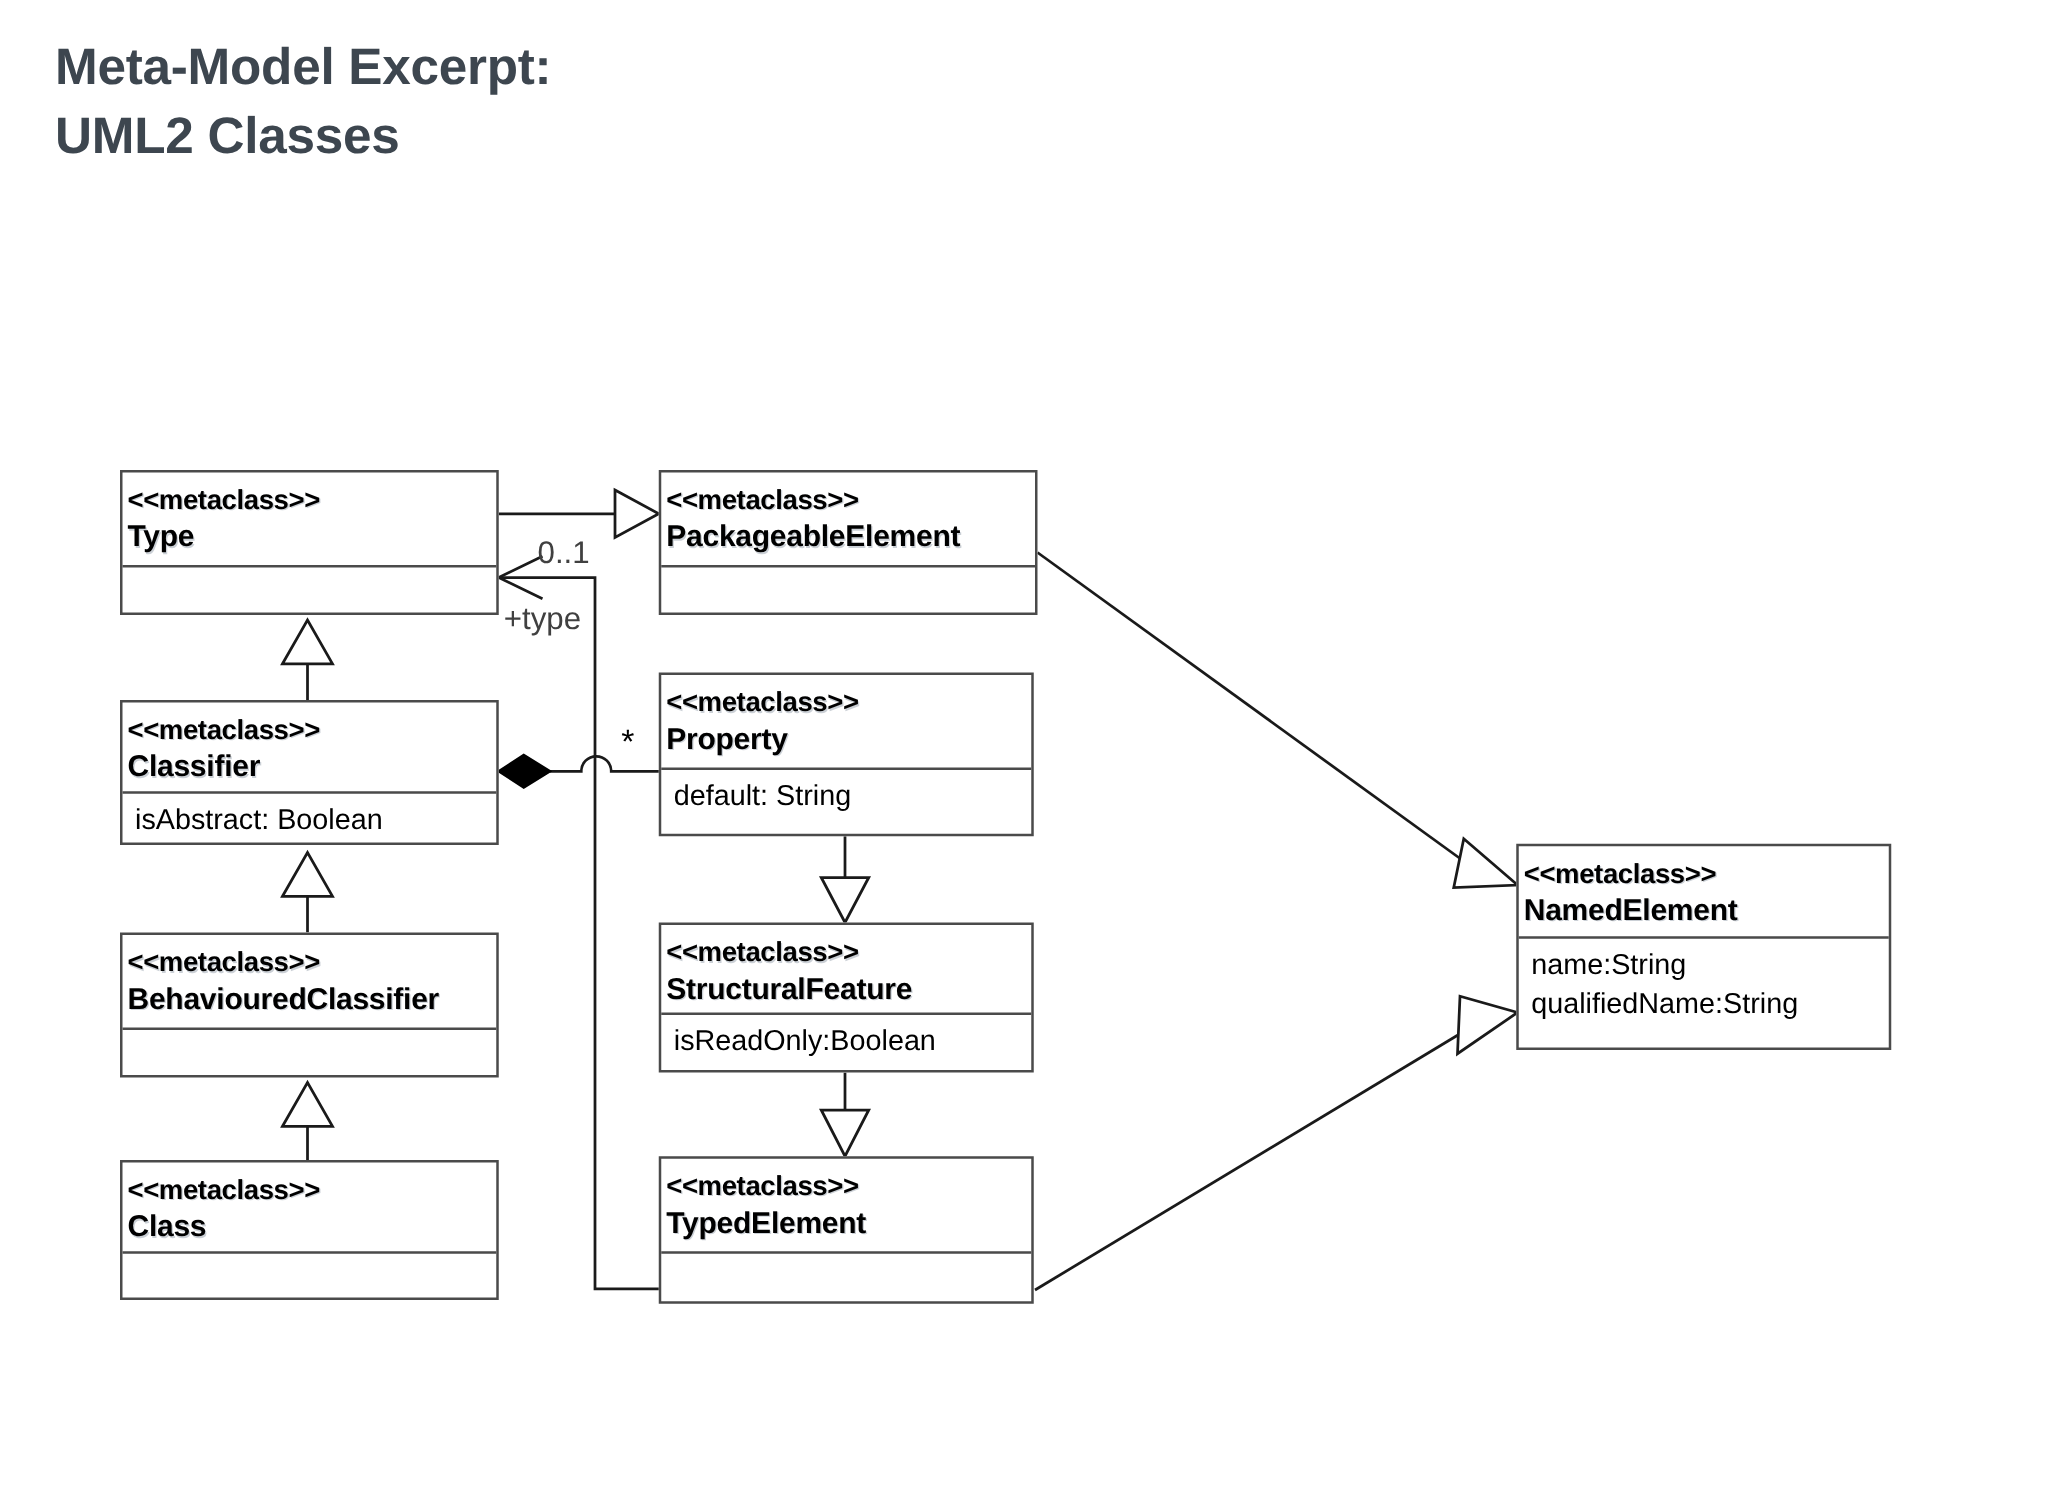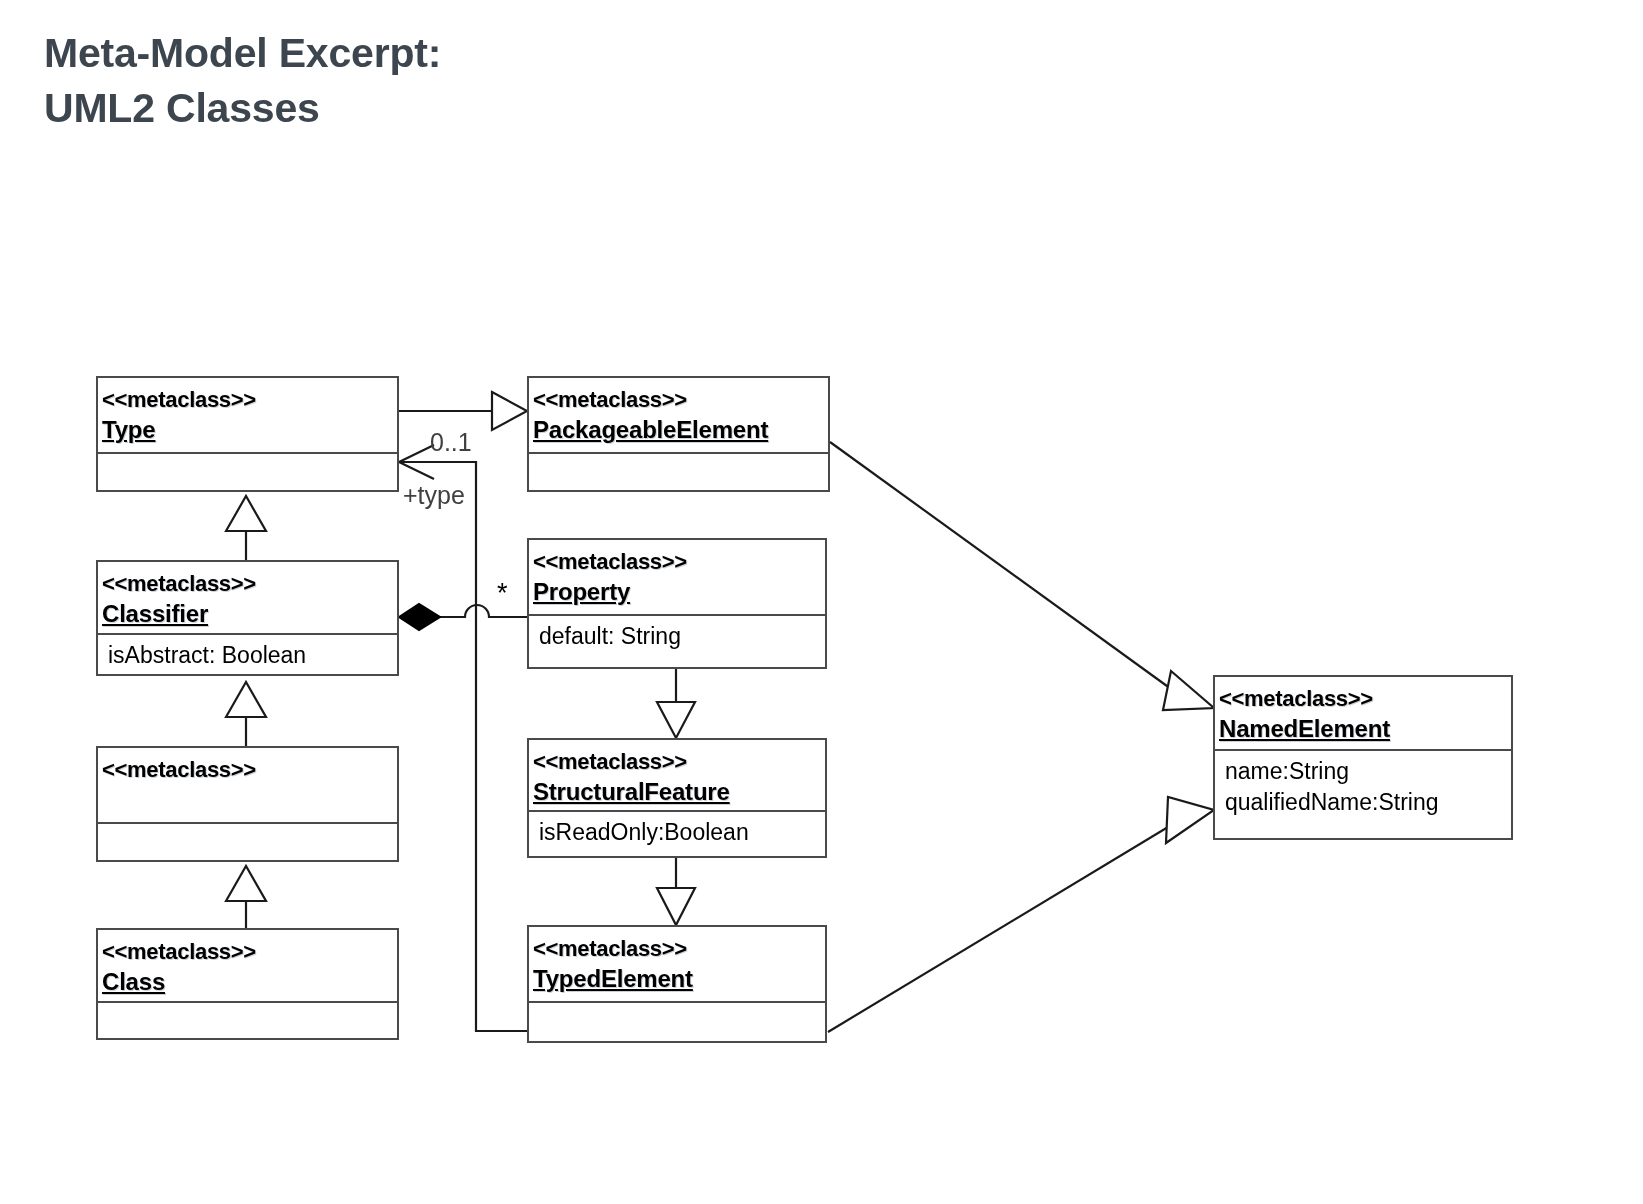--- a/index.html
+++ b/index.html
@@ -58,21 +58,20 @@
   }
   .uml-stereotype {
     display: block;
     font-size: 22px;
     letter-spacing: -0.3px;
   }
   .uml-name {
     display: block;
     font-size: 24px;
     letter-spacing: -0.2px;
-    text-decoration: underline;
   }
   .uml-attrs {
     box-sizing: border-box;
     padding: 5px 0 6px 10px;
     font-size: 23px;
     color: #000000;
     line-height: 1.33;
     min-height: 38px;
     text-align: left;
   }
@@ -188,20 +187,21 @@
       <span class="uml-name">Property</span>
     </div>
     <div class="uml-attrs">
       <span class="attr-line">default: String</span>
     </div>
   </div>
 
   <div class="uml-class" style="left:96px; top:746px; width:303px; height:116px;">
     <div class="uml-header" style="height:76px;">
       <span class="uml-stereotype">&lt;&lt;metaclass&gt;&gt;</span>
+      <span class="uml-name">BehaviouredClassifier</span>
     </div>
     <div class="uml-attrs empty"></div>
   </div>
 
   <div class="uml-class" style="left:527px; top:738px; width:300px; height:120px;">
     <div class="uml-header" style="height:72px;">
       <span class="uml-stereotype">&lt;&lt;metaclass&gt;&gt;</span>
       <span class="uml-name">StructuralFeature</span>
     </div>
     <div class="uml-attrs">

